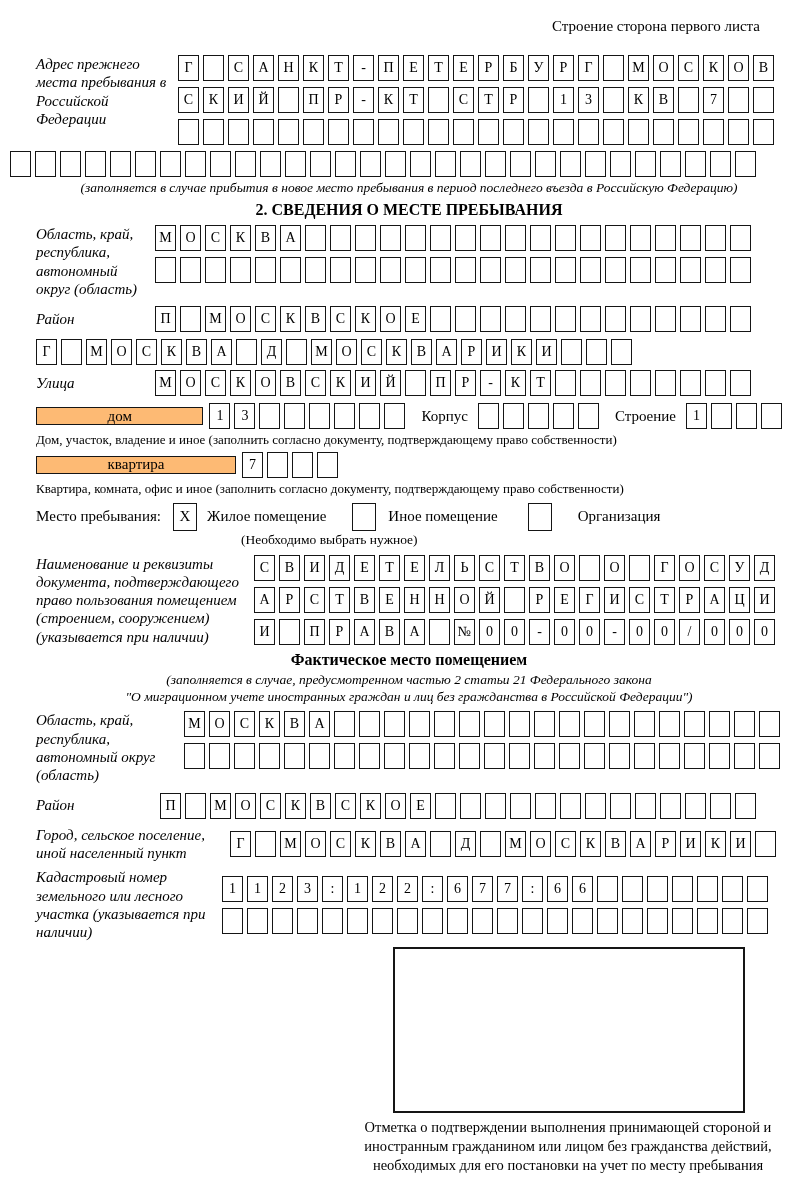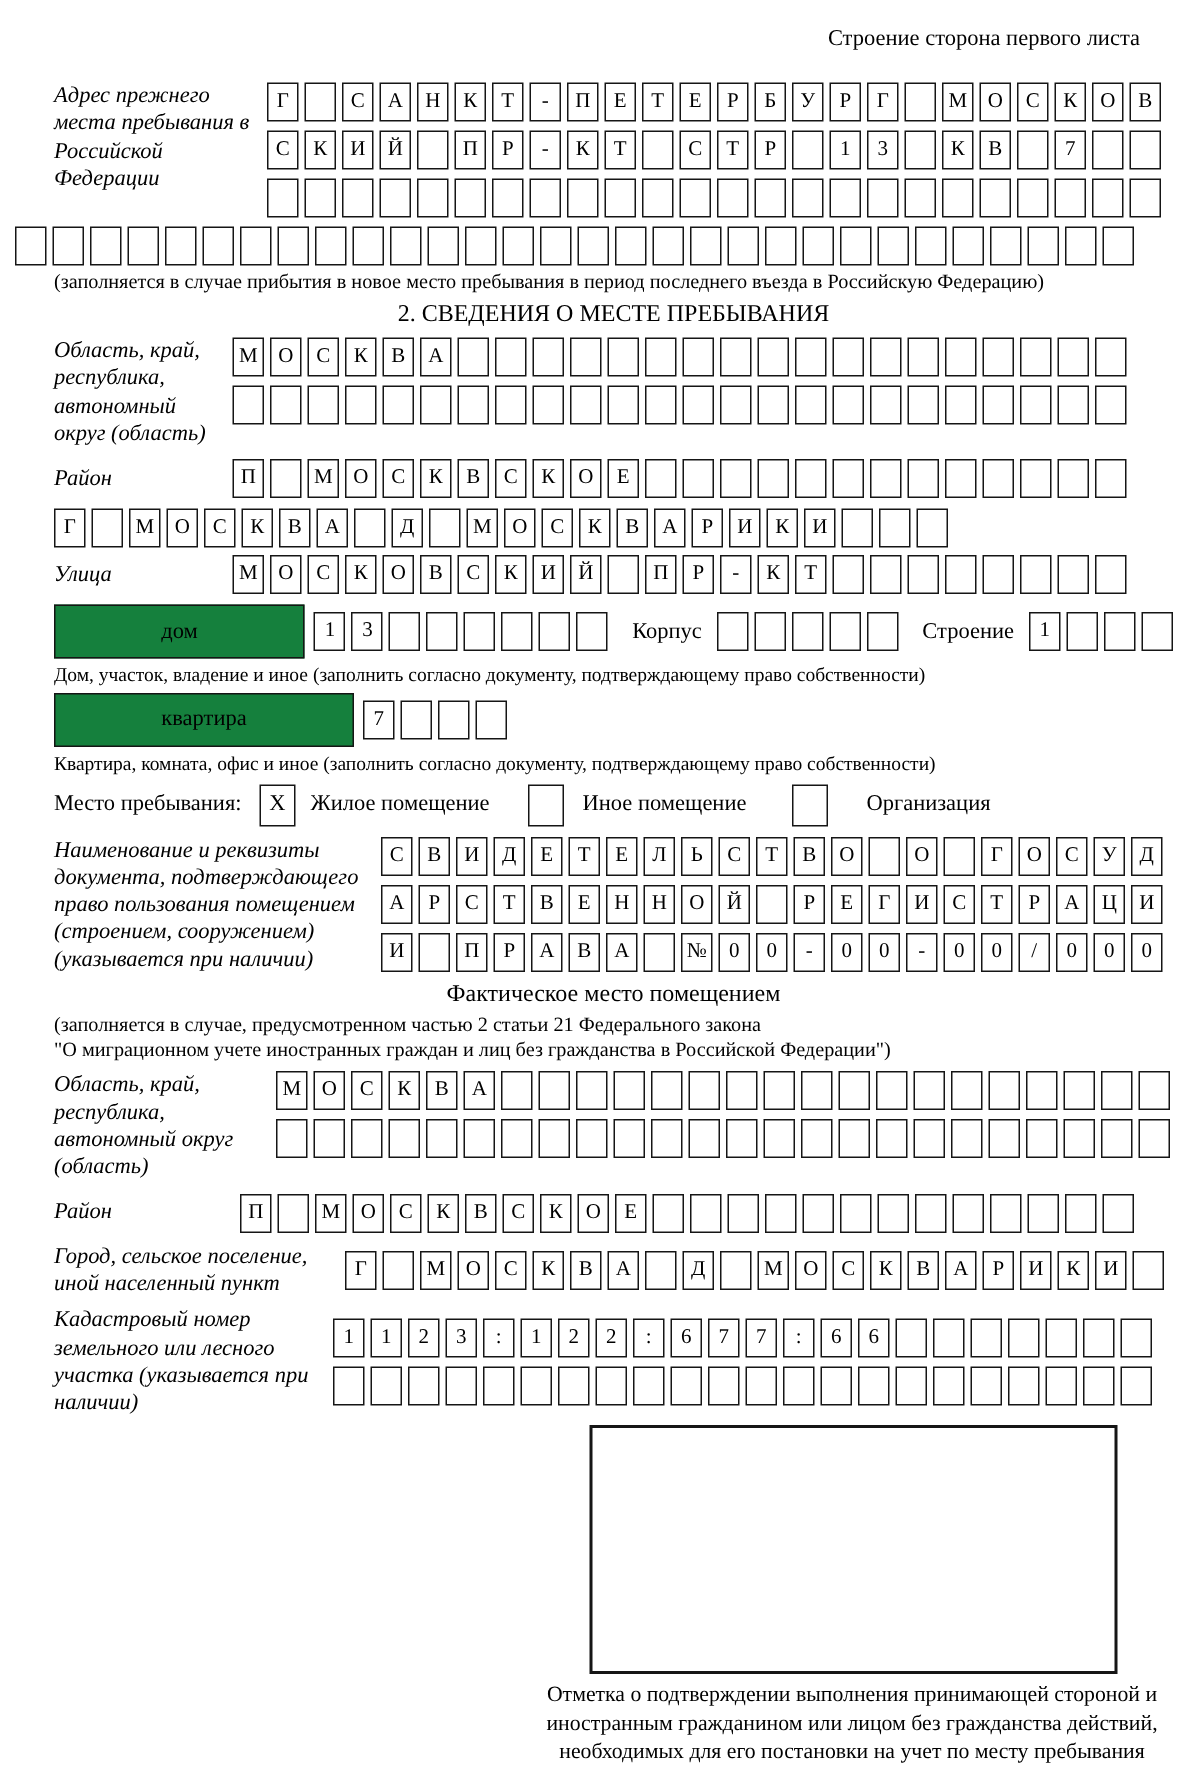--- a/index.html
+++ b/index.html
@@ -16,28 +16,28 @@
   .grows{display:flex;flex-direction:column;gap:6px;flex:0 0 auto;}
 
   .box-row{display:flex;gap:4px;}
   .cell{
     box-sizing:border-box;flex:0 0 auto;width:21px;height:26px;
     border:1.5px solid #151515;display:flex;align-items:center;justify-content:center;
     font-size:14px;background:#fff;
   }
   .fullrow{margin-left:-26px;margin-top:6px;}
 
-  .note{text-align:left;font-size:13.5px;margin-top:3px;line-height:1.2;}
+  .note{text-align:center;font-size:13.5px;margin-top:3px;line-height:1.2;font-style:italic;}
   .note-left{font-size:13px;margin-top:3px;line-height:1.2;}
-  .sec-title{text-align:center;font-weight:normal;font-size:16px;margin-top:5px;}
+  .sec-title{text-align:center;font-weight:bold;font-size:16px;margin-top:5px;}
 
   .house-row{display:flex;align-items:center;gap:6px;margin-top:7px;}
   .wide-box{
-    box-sizing:border-box;height:36px;border:1.5px solid #151515;
-    display:flex;align-items:center;justify-content:center;font-size:15px;background:#15803d;
+    box-sizing:border-box;height:18px;border:1.5px solid #151515;
+    display:flex;align-items:center;justify-content:center;font-size:15px;background:#fdba74;
   }
   .inline-label{margin:0 4px 0 10px;}
 
   .check-row{display:flex;align-items:center;margin-top:6px;}
   .checkbox{
     box-sizing:border-box;width:24px;height:28px;border:1.5px solid #151515;
     display:flex;align-items:center;justify-content:center;font-size:15px;flex:0 0 auto;
   }
   .choose-note{font-size:13.5px;margin-top:1px;margin-left:205px;}
 
@@ -368,20 +368,21 @@
 
   <div class="check-row">
     <span style="margin-right:12px">Место пребывания:</span>
     <span class="checkbox">X</span>
     <span style="margin:0 26px 0 10px">Жилое помещение</span>
     <span class="checkbox"></span>
     <span style="margin:0 30px 0 12px">Иное помещение</span>
     <span class="checkbox"></span>
     <span style="margin-left:26px">Организация</span>
   </div>
+  <div class="choose-note">(Необходимо выбрать нужное)</div>
 
   <div class="group mt7">
     <div class="glabel" style="width:218px">Наименование и реквизиты документа, подтверждающего право пользования помещением (строением, сооружением) (указывается при наличии)</div>
     <div class="grows">
       <div class="box-row">
           <div class="cell">С</div>
           <div class="cell">В</div>
           <div class="cell">И</div>
           <div class="cell">Д</div>
           <div class="cell">Е</div>

